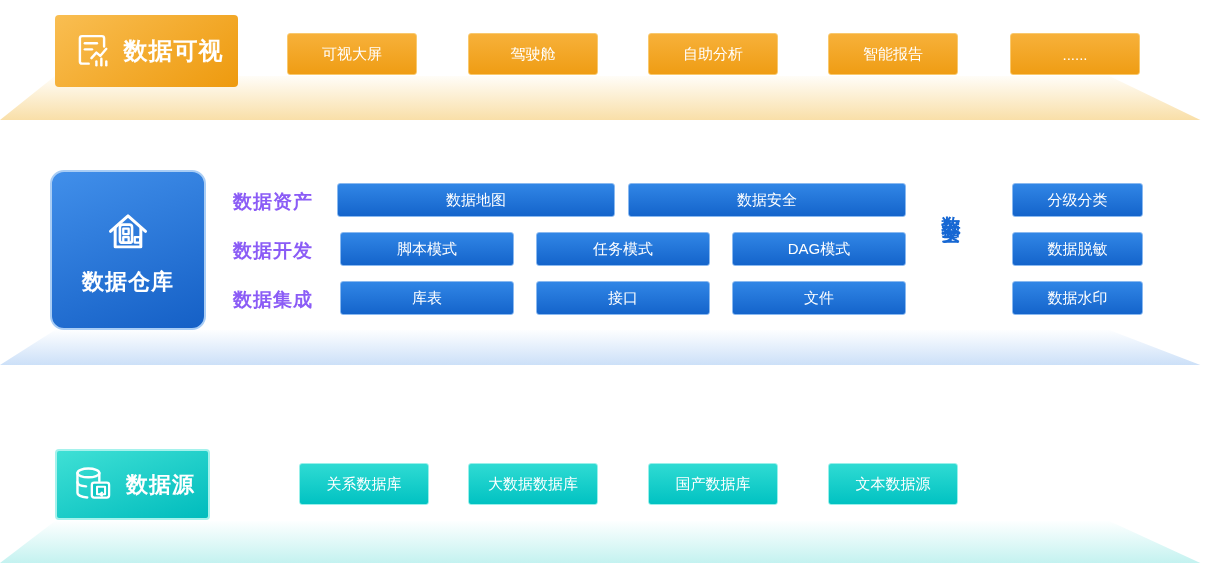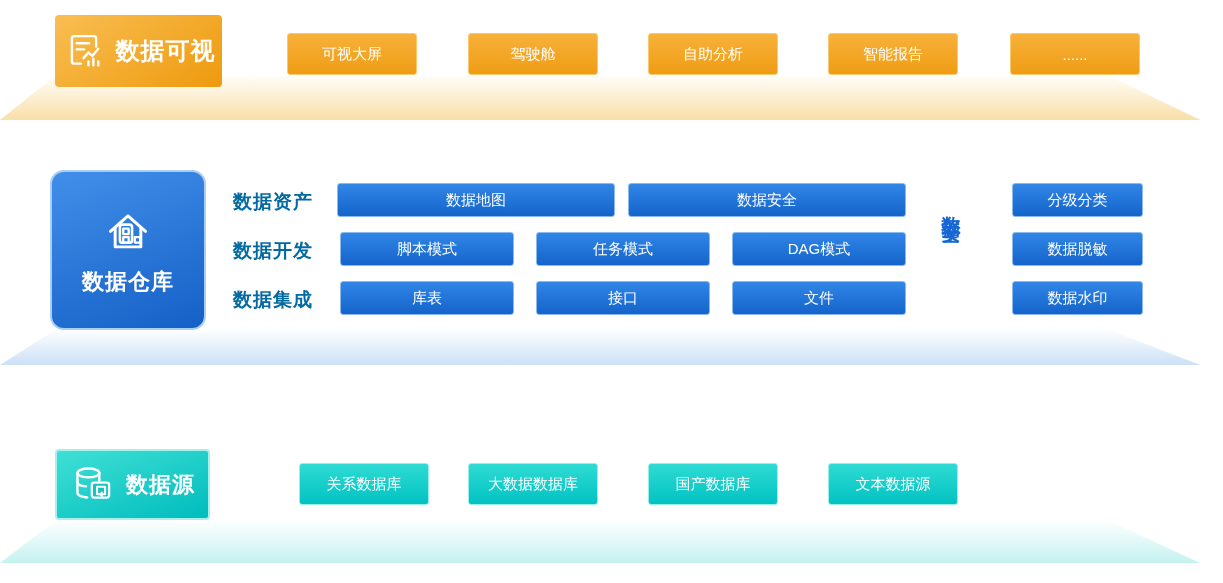--- a/index.html
+++ b/index.html
@@ -32,39 +32,39 @@
     position:absolute;z-index:2;display:flex;align-items:center;justify-content:center;
     color:#fff;font-size:15px;border-radius:3px;box-sizing:border-box;white-space:nowrap;
   }
   .chip.orange{background:linear-gradient(to bottom,#f7b13a 0%,#ef9d14 100%);border:1px solid #f9c96e;}
   .chip.blue{background:linear-gradient(to bottom,#3186e6 0%,#1464cb 100%);border:1px solid #8ab9f0;}
   .chip.cyan{background:linear-gradient(to bottom,#2fdbd3 0%,#01c2c2 100%);border:1px solid #99f0ea;}
   .chip.w130{width:130px;height:42px;}
   .chip.row-mid{height:34px;}
   
   .row-label{
-    position:absolute;z-index:2;color:#0369a1;font-weight:bold;font-size:19px;
+    position:absolute;z-index:2;color:#8b5cf6;font-weight:bold;font-size:19px;
     letter-spacing:1px;white-space:nowrap;
   }
   .vertical-label{
     position:absolute;z-index:2;color:#1667d3;font-weight:bold;font-size:19px;
     writing-mode:vertical-lr;text-orientation:upright;letter-spacing:3px;
   }
   svg{display:block;}
 </style>
 </head>
 <body>
 
 <div class="stage">
 
   <div class="platform orange" style="top:76px;height:44px;"></div>
   <div class="platform blue" style="top:330px;height:35px;"></div>
   <div class="platform cyan" style="top:521px;height:42px;"></div>
 
-  <div class="hub orange" style="left:55px;top:15px;width:167px;height:72px;">
+  <div class="hub orange" style="left:55px;top:15px;width:183px;height:72px;">
     <span>
       <svg width="44" height="44" viewBox="0 0 40 40" fill="none" stroke="#ffffff" stroke-width="2.2" stroke-linecap="round" stroke-linejoin="round">
         <path d="M31 16 V8.5 a2 2 0 0 0 -2 -2 H11 a2 2 0 0 0 -2 2 V29.5 a2 2 0 0 0 2 2 h6"></path>
         <path d="M13.5 13 H24.5"></path>
         <path d="M13.5 18.5 H20"></path>
         <path d="M19.5 26.5 l4.5 -5 3.5 3 5.5 -6.5"></path>
         <path d="M24 33 v-3.5"></path>
         <path d="M28.5 33 v-6"></path>
         <path d="M33 33 v-3.5"></path>
       </svg>

